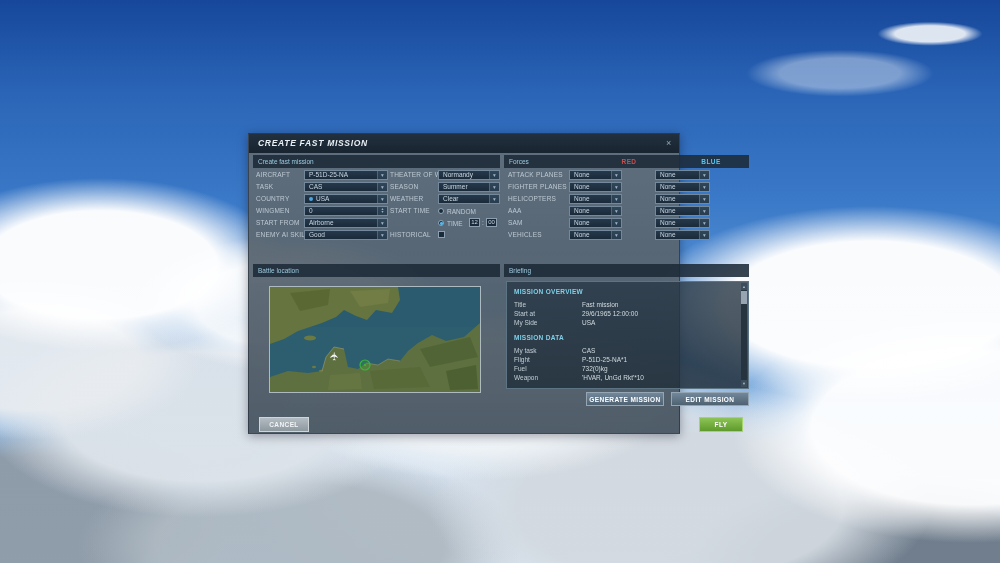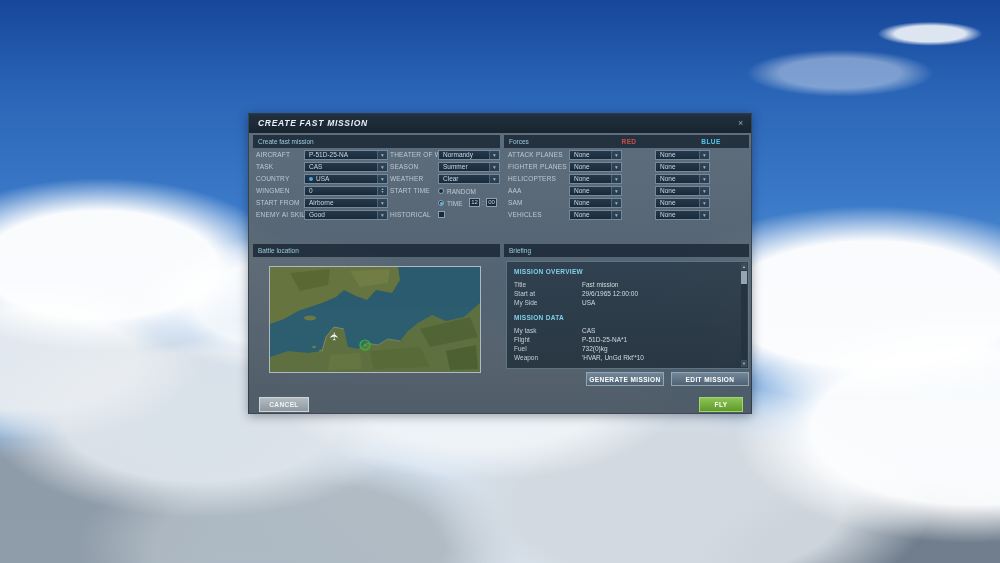--- a/index.html
+++ b/index.html
@@ -22,21 +22,21 @@
       radial-gradient(ellipse 300px 140px at 20% 74%, rgba(222,228,234,.95) 0 46%, transparent 72%),
       radial-gradient(ellipse 340px 150px at 68% 90%, rgba(210,217,224,.95) 0 48%, transparent 74%),
       radial-gradient(ellipse 300px 130px at 30% 97%, rgba(174,185,194,.95) 0 48%, transparent 74%),
       radial-gradient(ellipse 260px 130px at 4% 92%, rgba(142,154,166,.95) 0 48%, transparent 74%),
       radial-gradient(ellipse 280px 110px at 90% 99%, rgba(106,118,131,.9) 0 50%, transparent 75%),
       radial-gradient(ellipse 420px 180px at 55% 86%, rgba(236,240,244,.75) 0 50%, transparent 75%);
   }
 
   
   .dialog{
-    position:absolute;left:248px;top:113px;width:504px;height:301px;
+    position:absolute;left:248px;top:133px;width:432px;height:301px;
     background:linear-gradient(180deg,rgba(99,111,121,.93),rgba(72,86,98,.95));
     border:1px solid rgba(25,35,45,.55);box-sizing:border-box;
     box-shadow:0 2px 10px rgba(0,0,20,.35);
   }
   .titlebar{
     position:absolute;left:0;top:0;right:0;height:19px;
     background:linear-gradient(180deg,#22303f,#18242f);
     color:#e9eff3;font-size:8.5px;font-weight:bold;font-style:italic;
     letter-spacing:.7px;line-height:19px;padding-left:9px;box-sizing:border-box;
   }

